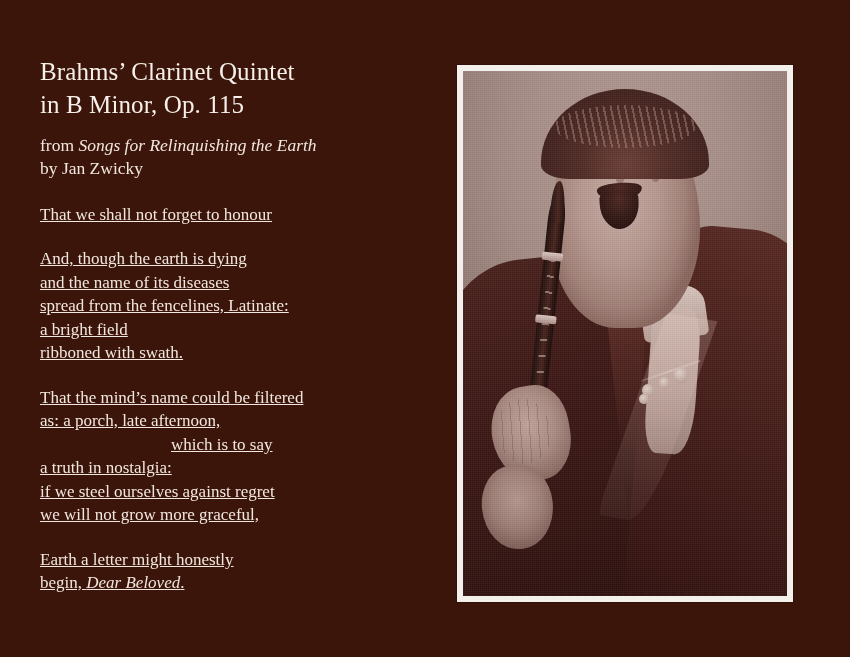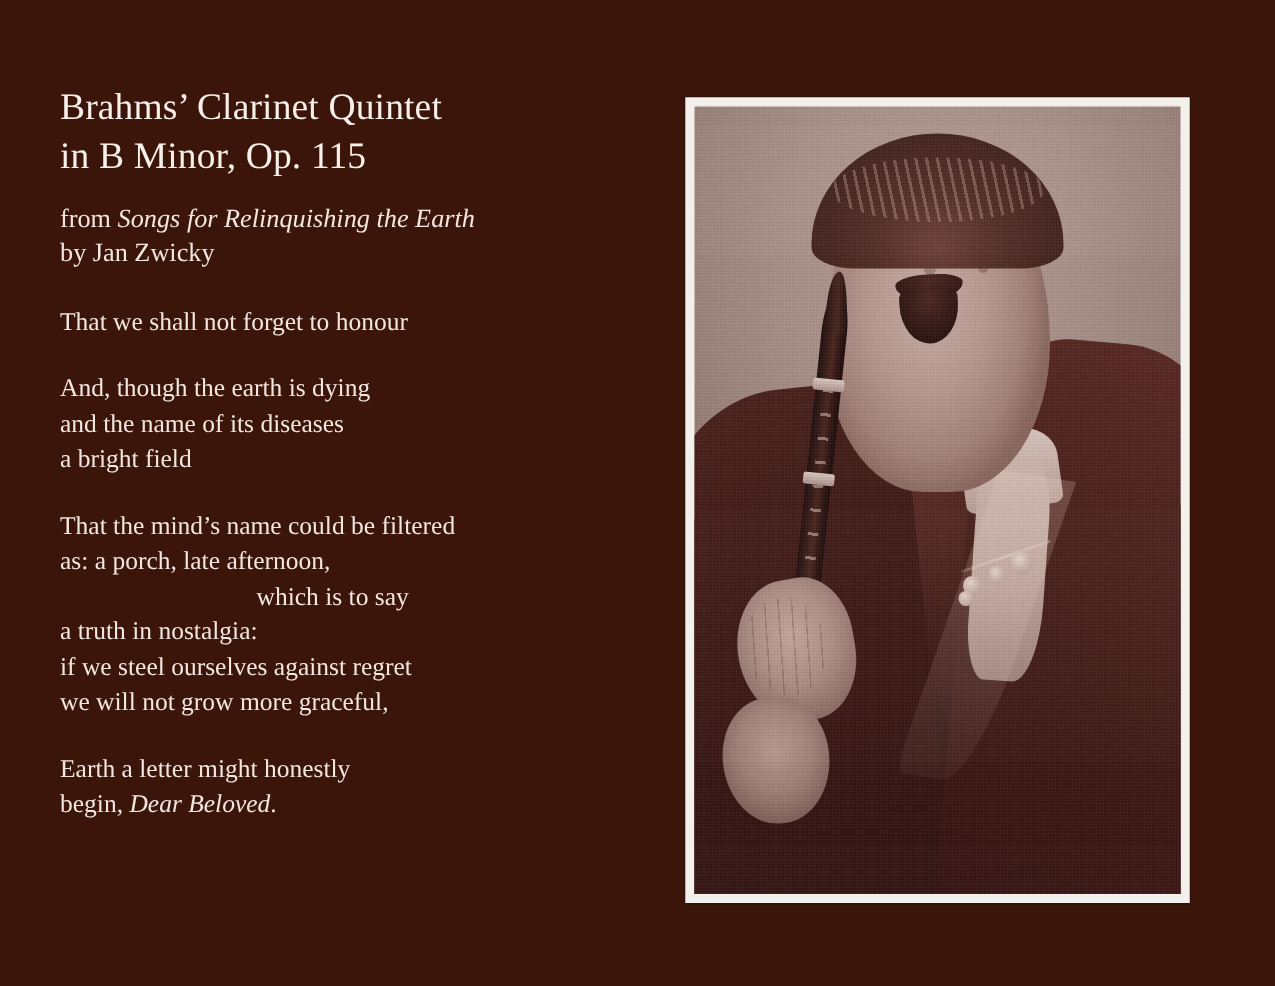--- a/index.html
+++ b/index.html
@@ -55,20 +55,21 @@
   .stanza {
     margin: 0 0 21px 0;
     font-size: 17px;
     line-height: 1.385;
     color: #f2e7e0;
   }
   .stanza:last-child { margin-bottom: 0; }
   .stanza .vline {
     display: block;
     white-space: pre;
+    text-decoration: underline;
   }
   .stanza .vline em { font-style: italic; }
   .vline.indent { padding-left: 131px; }
 
   
   .photo-frame {
     position: absolute;
     left: 457px;
     top: 65px;
     width: 336px;
@@ -384,21 +385,23 @@
 
     <div class="stanzas">
 
       <p class="stanza">
         <span class="vline">That we shall not forget to honour</span>
       </p>
 
       <p class="stanza">
         <span class="vline">And, though the earth is dying</span>
         <span class="vline">and the name of its diseases</span>
+        <span class="vline">spread from the fencelines, Latinate:</span>
         <span class="vline">a bright field</span>
+        <span class="vline">ribboned with swath.</span>
       </p>
 
       <p class="stanza">
         <span class="vline">That the mind’s name could be filtered</span>
         <span class="vline">as: a porch, late afternoon,</span>
         <span class="vline indent">which is to say</span>
         <span class="vline">a truth in nostalgia:</span>
         <span class="vline">if we steel ourselves against regret</span>
         <span class="vline">we will not grow more graceful,</span>
       </p>

